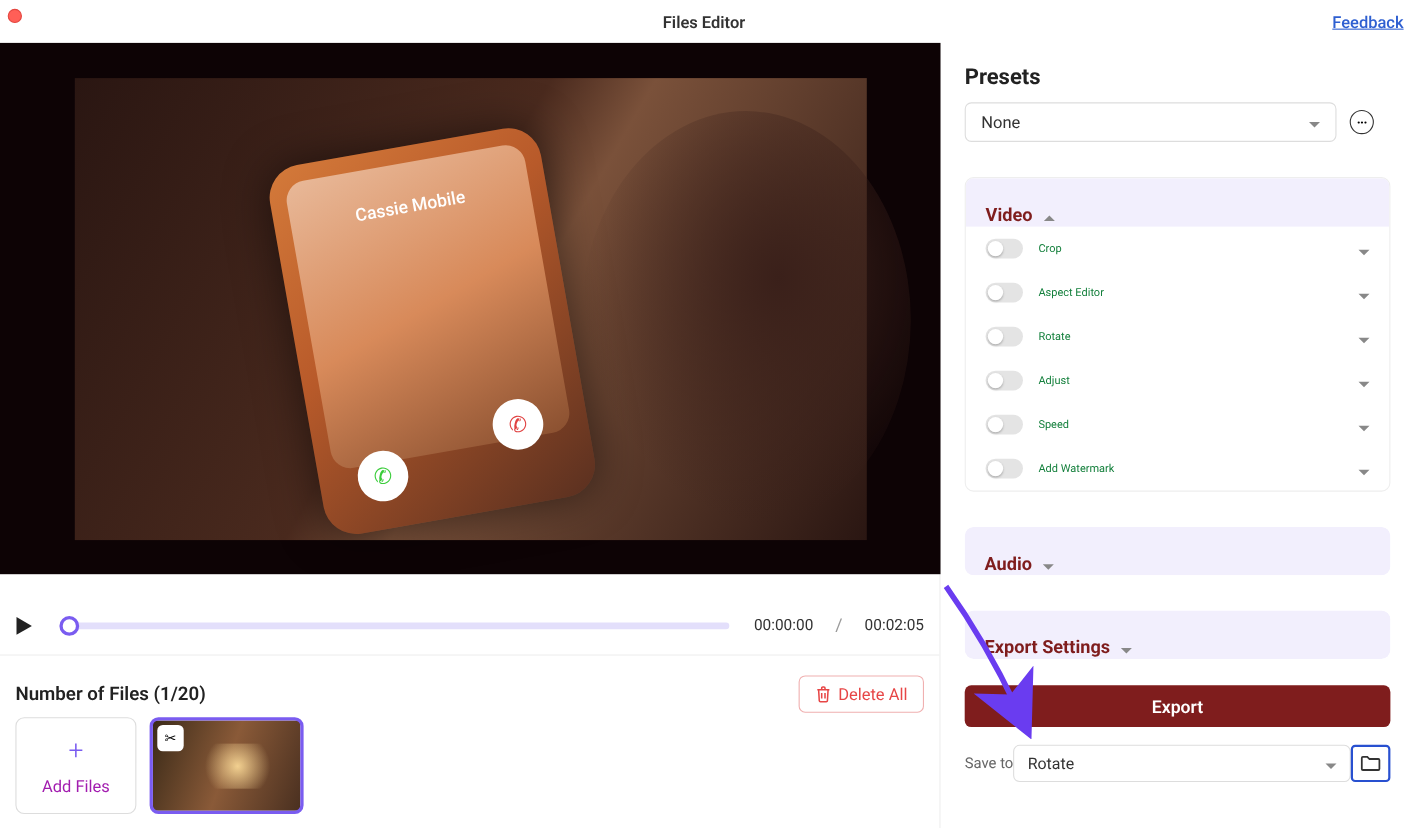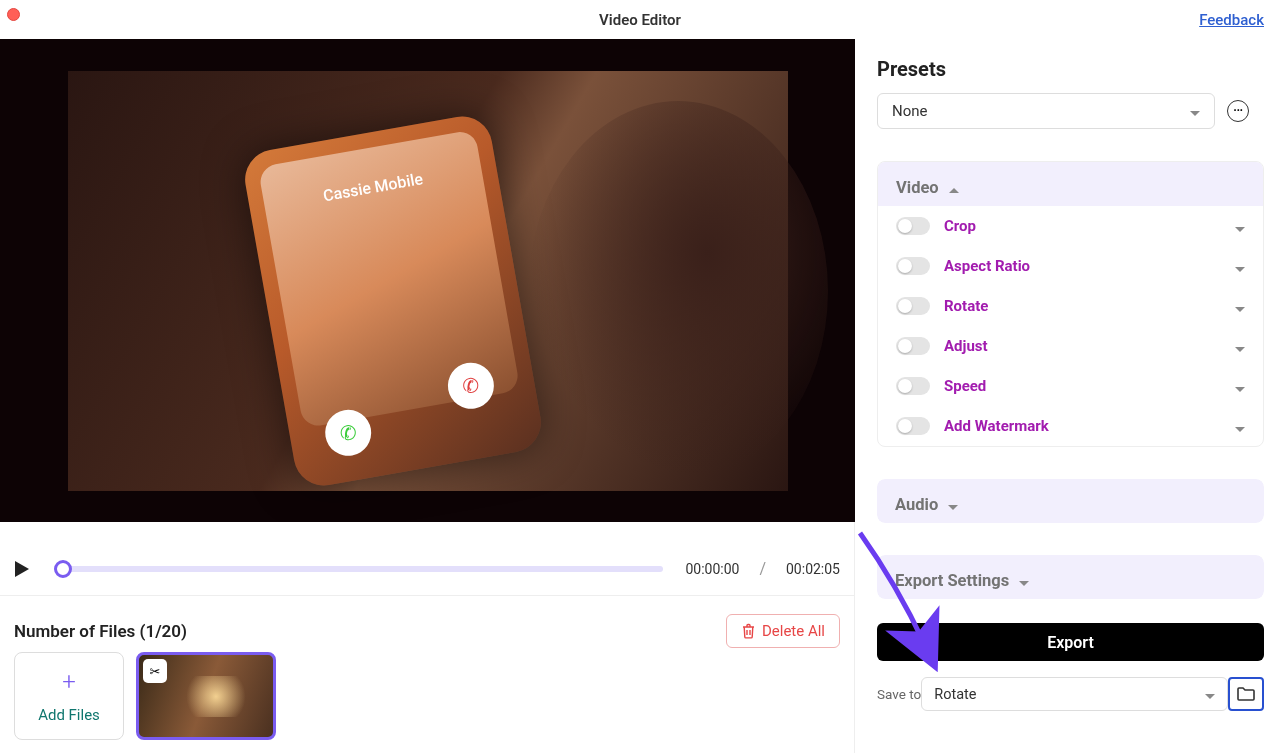--- a/index.html
+++ b/index.html
@@ -2,21 +2,21 @@
 <html><head>
 <meta charset="utf-8">
 <style>
   * { box-sizing: border-box; margin: 0; padding: 0; font-family: -apple-system, BlinkMacSystemFont, "Segoe UI", Roboto, Helvetica, Arial, sans-serif; }
   body { width: 1280px; height: 753px; background: #fff; overflow: hidden; position: relative; }
 
   
   .titlebar { height: 39px; display: flex; align-items: center; position: relative; }
   .close-dot { width: 13px; height: 13px; border-radius: 50%; background: #ff5f57; border: 0.5px solid #e44740; margin-left: 7px; margin-top: -10px; }
   .app-title { position: absolute; left: 50%; transform: translateX(-50%); font-size: 15px; font-weight: 600; color: #333; }
-  .feedback { position: absolute; right: 16px; font-size: 15px; color: #2e5fd1; text-decoration: underline; font-weight: 500; }
+  .feedback { position: absolute; right: 4px; font-size: 15px; color: #2e5fd1; text-decoration: underline; font-weight: 500; }
 
   
   .main { display: flex; height: calc(753px - 39px); }
   .left { width: 855px; display: flex; flex-direction: column; border-right: 1px solid #eee; }
   .right { flex: 1; padding: 18px 16px 0 22px; overflow: hidden; position: relative; }
 
   
   .video-area { width: 855px; height: 483px; background: #0d0305; display: flex; align-items: center; justify-content: center; overflow: hidden; position: relative; }
   .video-frame { width: 720px; height: 420px; position: relative; background: linear-gradient(120deg, #2a1612 0%, #4a2a1e 45%, #7a513a 55%, #2a1612 100%); filter: blur(0.4px); }
   .phone-shape { position: absolute; top: 60px; left: 200px; width: 250px; height: 340px; border-radius: 30px; background: linear-gradient(145deg, #d47a3a 0%, #b85a2a 40%, #5a3020 100%); transform: rotate(-10deg); box-shadow: 0 0 40px rgba(0,0,0,0.5); }
@@ -36,60 +36,60 @@
 
   
   .file-area { padding: 18px 14px 0 14px; flex: 1; }
   .file-head { display: flex; align-items: center; justify-content: space-between; margin-bottom: 4px; }
   .file-count { font-size: 17px; font-weight: 600; color: #222; }
   .delete-all-btn { display: flex; align-items: center; gap: 6px; border: 1px solid #f0b0b0; color: #e74646; font-size: 15px; padding: 7px 14px; border-radius: 6px; background: #fff; cursor: pointer; }
 
   .thumbs { display: flex; gap: 12px; }
   .add-tile { width: 110px; height: 88px; border: 1px solid #ddd; border-radius: 8px; display: flex; flex-direction: column; align-items: center; justify-content: center; gap: 10px; cursor: pointer; }
   .add-tile .plus { color: #7a5cf0; font-size: 24px; font-weight: 300; }
-  .add-tile .lbl { color: #0f766e; font-size: 15px; }
+  .add-tile .lbl { color: #a21caf; font-size: 15px; }
   .thumb-item { width: 140px; height: 88px; border: 3px solid #7a5cf0; border-radius: 8px; position: relative; background: linear-gradient(110deg, #3a2a18 0%, #8a5a38 50%, #4a3020 100%); cursor: pointer; overflow: hidden; }
   .thumb-glow { position: absolute; top: 25%; left: 30%; width: 55%; height: 50%; background: radial-gradient(circle, #f2d090 0%, transparent 70%); }
   .scissor-badge { position: absolute; top: 4px; left: 4px; width: 24px; height: 24px; background: #fff; border-radius: 5px; display: flex; align-items: center; justify-content: center; font-size: 13px; }
 
   
   .section-title { font-size: 20px; font-weight: 700; color: #222; margin-bottom: 12px; }
   .preset-row { display: flex; align-items: center; gap: 12px; margin-bottom: 32px; }
   .preset-select { flex: 1; height: 36px; border: 1px solid #ddd; border-radius: 6px; display: flex; align-items: center; justify-content: space-between; padding: 0 14px; font-size: 15px; color: #333; cursor: pointer; max-width: 338px; }
   .caret-down::after { content: ''; display: inline-block; border-left: 5px solid transparent; border-right: 5px solid transparent; border-top: 5px solid #888; }
   .caret-up::after { content: ''; display: inline-block; border-left: 5px solid transparent; border-right: 5px solid transparent; border-bottom: 5px solid #888; }
   .more-btn { width: 22px; height: 22px; border: 1.8px solid #333; border-radius: 50%; display: flex; align-items: center; justify-content: center; font-size: 12px; cursor: pointer; letter-spacing: -0.5px; font-weight: 700; }
 
   .accordion { border: 1px solid #eee; border-radius: 8px; margin-bottom: 32px; overflow: hidden; }
-  .acc-header { background: #f2effd; height: 44px; display: flex; align-items: flex-start; padding: 16px 18px; gap: 10px; font-size: 16.5px; font-weight: 700; color: #737373; cursor: pointer; }
+  .acc-header { background: #f2effd; height: 44px; display: flex; align-items: flex-end; padding: 0 18px; gap: 10px; font-size: 16.5px; font-weight: 700; color: #7f1d1d; cursor: pointer; }
   .acc-body { }
   .opt-row { height: 40px; display: flex; align-items: center; padding: 0 18px; gap: 14px; }
   .toggle { width: 34px; height: 18px; background: #e4e4e4; border-radius: 10px; position: relative; cursor: pointer; }
   .toggle::after { content: ''; position: absolute; width: 14px; height: 14px; background: #fff; border-radius: 50%; top: 2px; left: 2px; box-shadow: 0 1px 2px rgba(0,0,0,0.25); }
-  .opt-label { flex: 1; font-size: 15px; font-weight: 700; color: #a21caf; }
+  .opt-label { flex: 1; font-size: 10px; font-weight: 400; color: #15803d; }
 
   .collapsed { border: none; margin-bottom: 32px; }
   .collapsed .acc-header { border-radius: 8px; }
 
-  .export-btn { width: 100%; height: 38px; background: #000000; color: #fff; font-size: 16px; font-weight: 600; border: none; border-radius: 6px; cursor: pointer; margin-bottom: 16px; }
+  .export-btn { width: 100%; height: 38px; background: #7f1d1d; color: #fff; font-size: 16px; font-weight: 600; border: none; border-radius: 6px; cursor: pointer; margin-bottom: 16px; }
 
   .save-row { display: flex; align-items: center; gap: 0; }
   .save-label { font-size: 13.5px; color: #666; }
   .save-select { flex: 1; height: 34px; border: 1px solid #ddd; border-radius: 6px; display: flex; align-items: center; justify-content: space-between; padding: 0 12px; font-size: 14.5px; color: #333; cursor: pointer; }
   .folder-btn { width: 36px; height: 34px; border: 2.5px solid #2850d0; border-radius: 4px; display: flex; align-items: center; justify-content: center; cursor: pointer; }
 
   
   .arrow-annot { position: absolute; left: 852px; top: 525px; pointer-events: none; }
 </style>
 </head>
 <body>
 
 <div class="titlebar">
   <div class="close-dot"></div>
-  <div class="app-title">Video Editor</div>
+  <div class="app-title">Files Editor</div>
   <a class="feedback">Feedback</a>
 </div>
 
 <div class="main">
 
   <div class="left">
 
     <div class="video-area">
       <div class="video-frame">
         <div class="hand-shadow"></div>
@@ -159,21 +159,21 @@
         <span class="caret-up"></span>
       </div>
       <div class="acc-body">
         <div class="opt-row">
           <div class="toggle"></div>
           <div class="opt-label">Crop</div>
           <span class="caret-down"></span>
         </div>
         <div class="opt-row">
           <div class="toggle"></div>
-          <div class="opt-label">Aspect Ratio</div>
+          <div class="opt-label">Aspect Editor</div>
           <span class="caret-down"></span>
         </div>
         <div class="opt-row">
           <div class="toggle"></div>
           <div class="opt-label">Rotate</div>
           <span class="caret-down"></span>
         </div>
         <div class="opt-row">
           <div class="toggle"></div>
           <div class="opt-label">Adjust</div>

